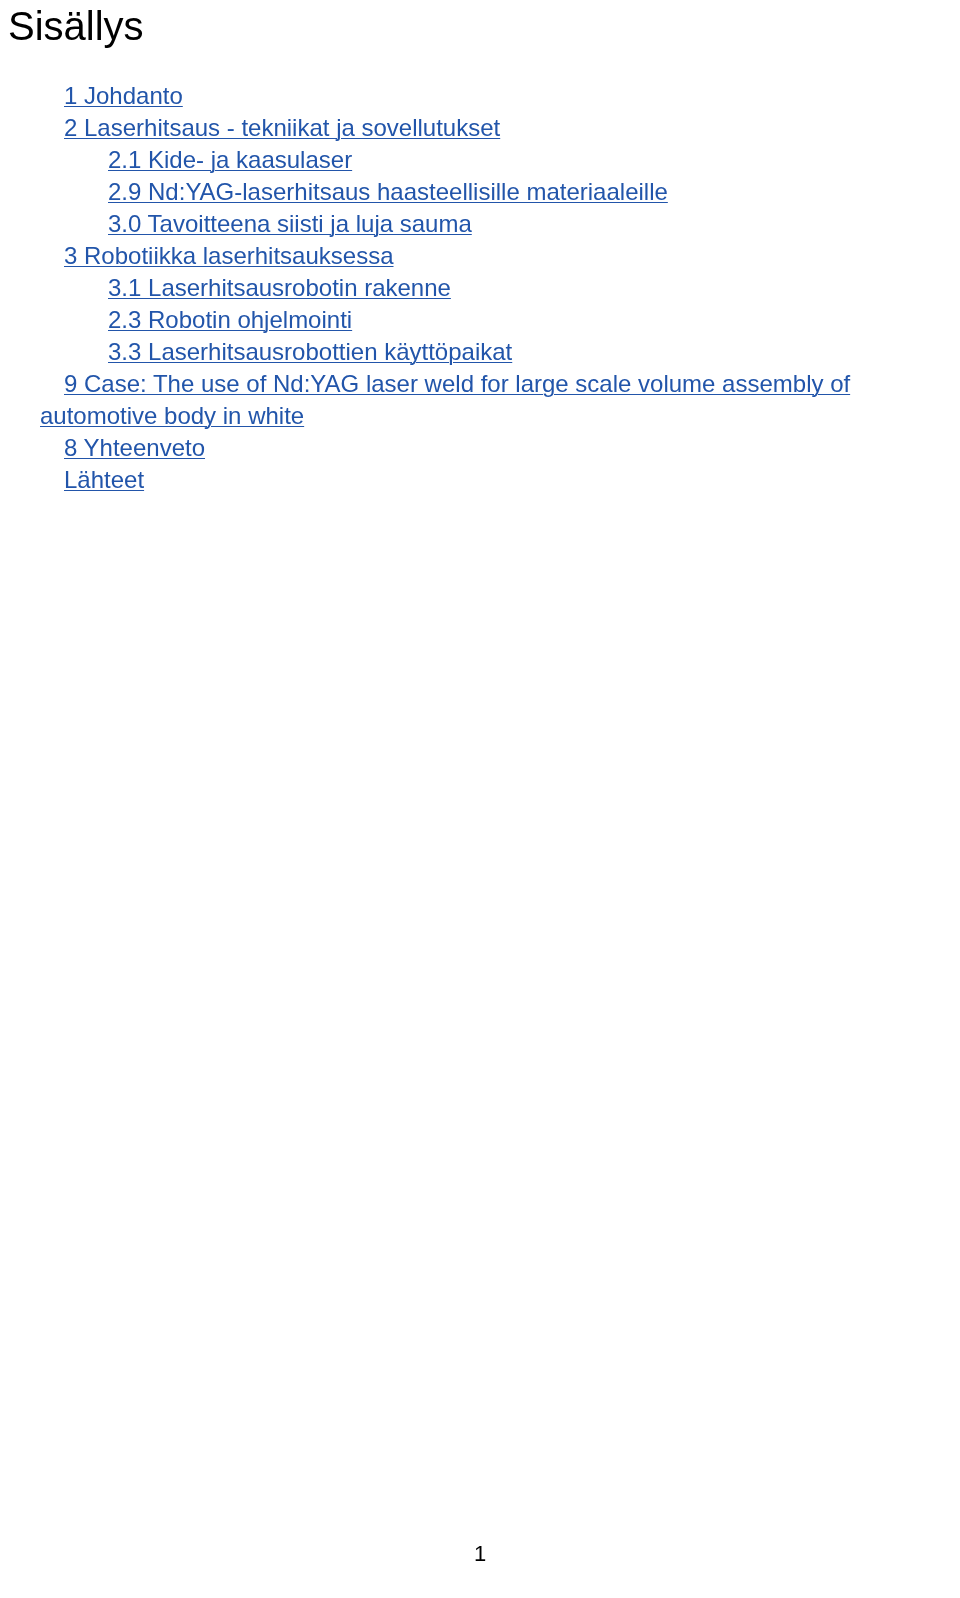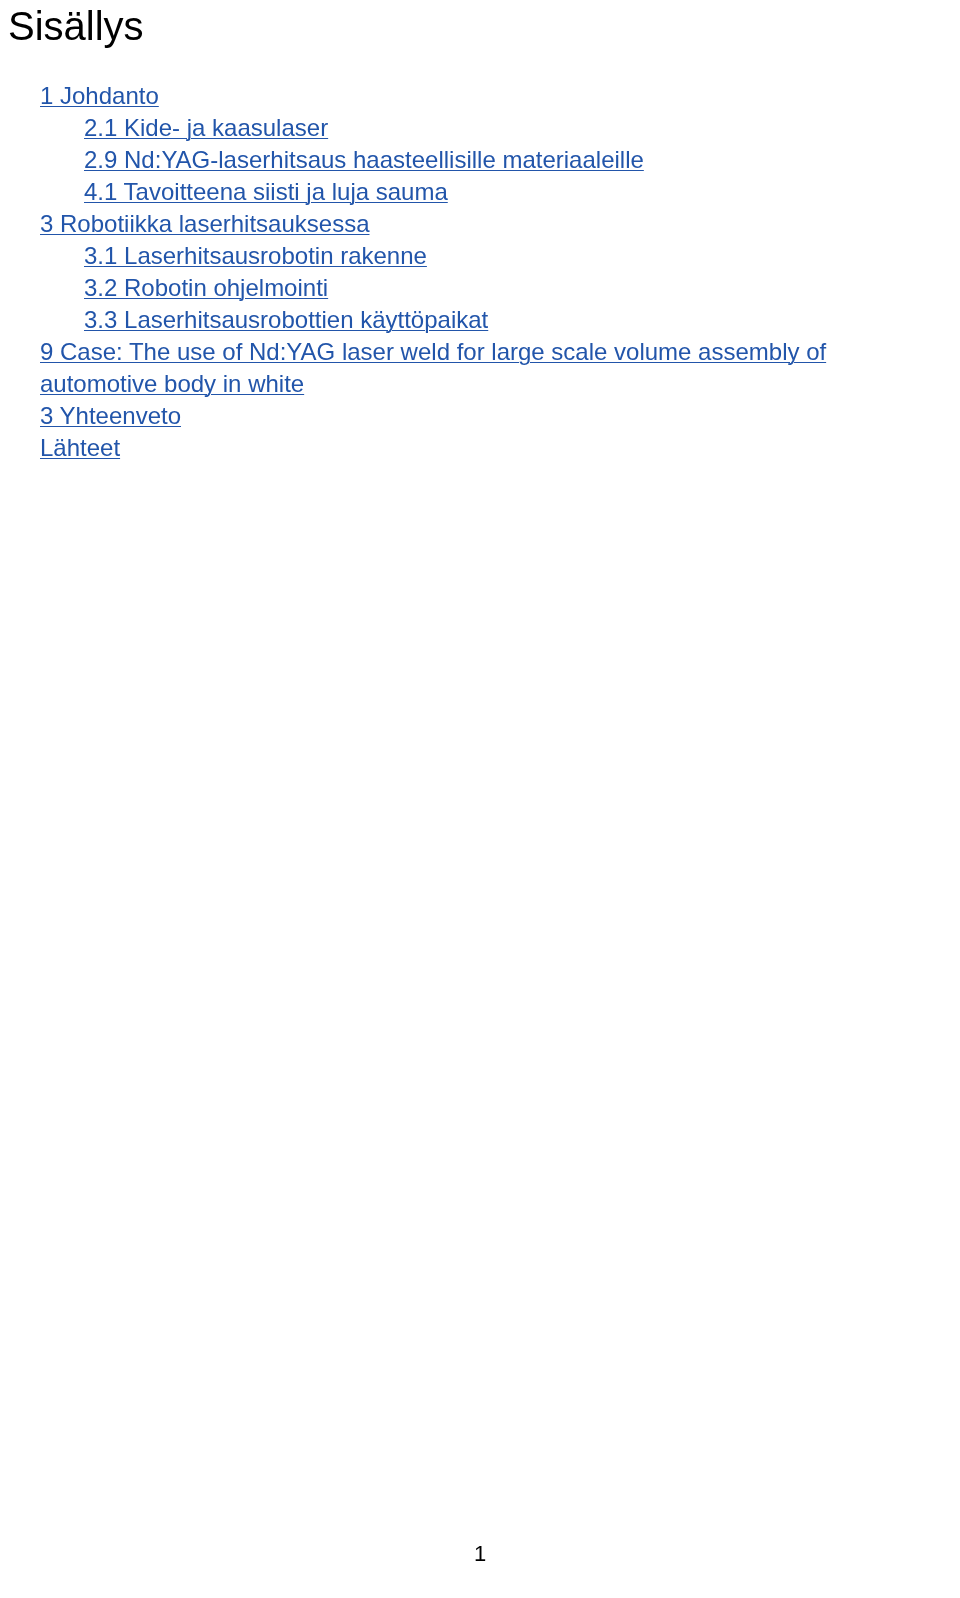--- a/index.html
+++ b/index.html
@@ -43,20 +43,21 @@
     color: #2255aa;
     text-decoration: none;
     white-space: normal;
     box-sizing: border-box;
   }
   .toc-entry .txt {
     text-decoration: underline;
     text-decoration-color: #2255aa;
     text-decoration-thickness: 1px;
     text-underline-offset: 2px;
+    margin-left: 24px;
   }
   .lvl1 {
     padding-left: 40px;
     padding-right: 10px;
   }
   .lvl2 {
     padding-left: 84px;
     padding-right: 16px;
   }
   .page-number {
@@ -72,27 +73,28 @@
 </style>
 </head>
 <body>
 
 <div class="page">
 
   <div class="doc-title">Sisällys</div>
 
   <nav class="toc" id="toc-list">
       <a class="toc-entry lvl1" href="#"><span class="txt">1 Johdanto</span></a>
+      <a class="toc-entry lvl1" href="#"><span class="txt">2 Laserhitsaus - tekniikat ja sovellutukset</span></a>
       <a class="toc-entry lvl2" href="#"><span class="txt">2.1 Kide- ja kaasulaser</span></a>
       <a class="toc-entry lvl2" href="#"><span class="txt">2.9 Nd:YAG-laserhitsaus haasteellisille materiaaleille</span></a>
-      <a class="toc-entry lvl2" href="#"><span class="txt">4.1 Tavoitteena siisti ja luja sauma</span></a>
+      <a class="toc-entry lvl2" href="#"><span class="txt">3.0 Tavoitteena siisti ja luja sauma</span></a>
       <a class="toc-entry lvl1" href="#"><span class="txt">3 Robotiikka laserhitsauksessa</span></a>
       <a class="toc-entry lvl2" href="#"><span class="txt">3.1 Laserhitsausrobotin rakenne</span></a>
-      <a class="toc-entry lvl2" href="#"><span class="txt">3.2 Robotin ohjelmointi</span></a>
+      <a class="toc-entry lvl2" href="#"><span class="txt">2.3 Robotin ohjelmointi</span></a>
       <a class="toc-entry lvl2" href="#"><span class="txt">3.3 Laserhitsausrobottien käyttöpaikat</span></a>
       <a class="toc-entry lvl1" href="#"><span class="txt">9 Case: The use of Nd:YAG laser weld for large scale volume assembly of automotive body in white</span></a>
-      <a class="toc-entry lvl1" href="#"><span class="txt">3 Yhteenveto</span></a>
+      <a class="toc-entry lvl1" href="#"><span class="txt">8 Yhteenveto</span></a>
       <a class="toc-entry lvl1" href="#"><span class="txt">Lähteet</span></a>
     </nav>
 
   <div class="page-number">1</div>
 
 </div>
 
 </body></html>

